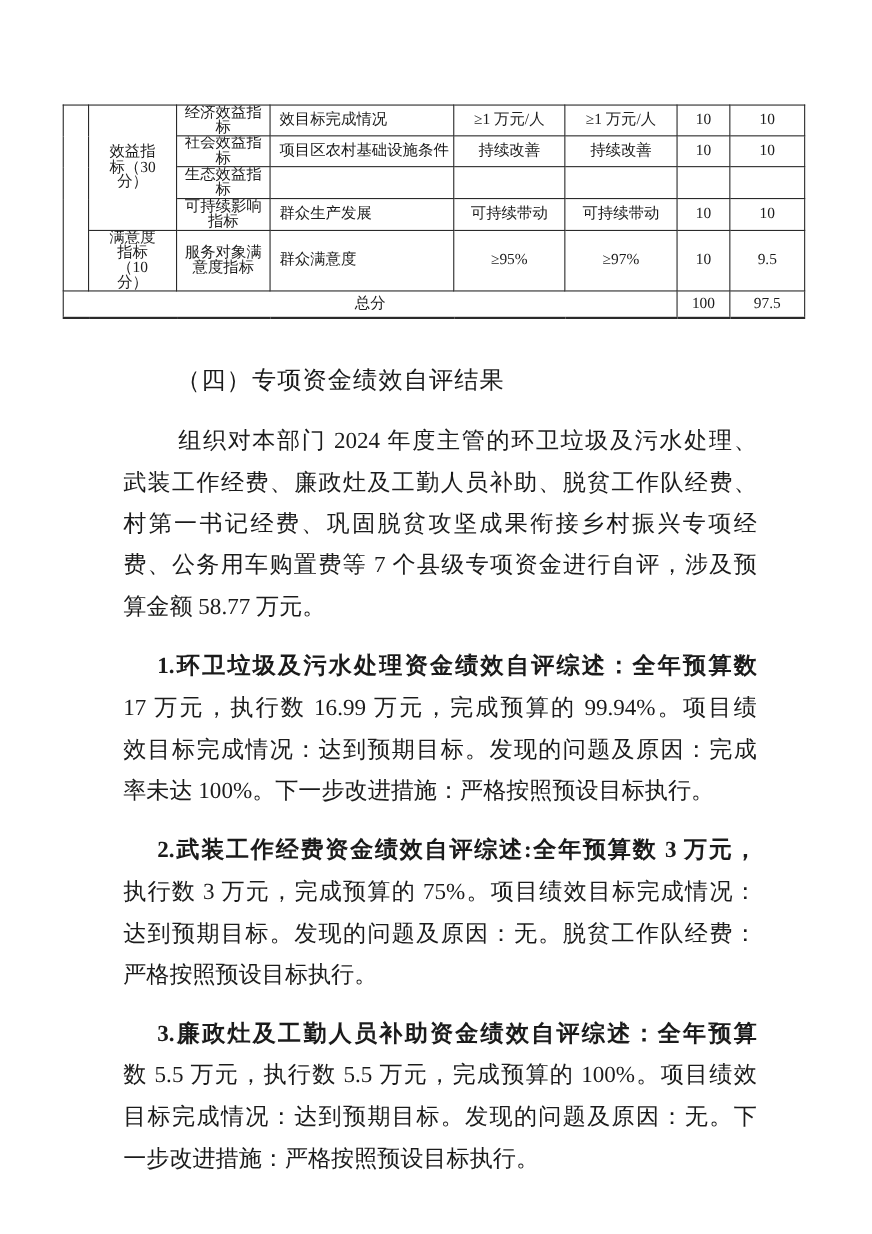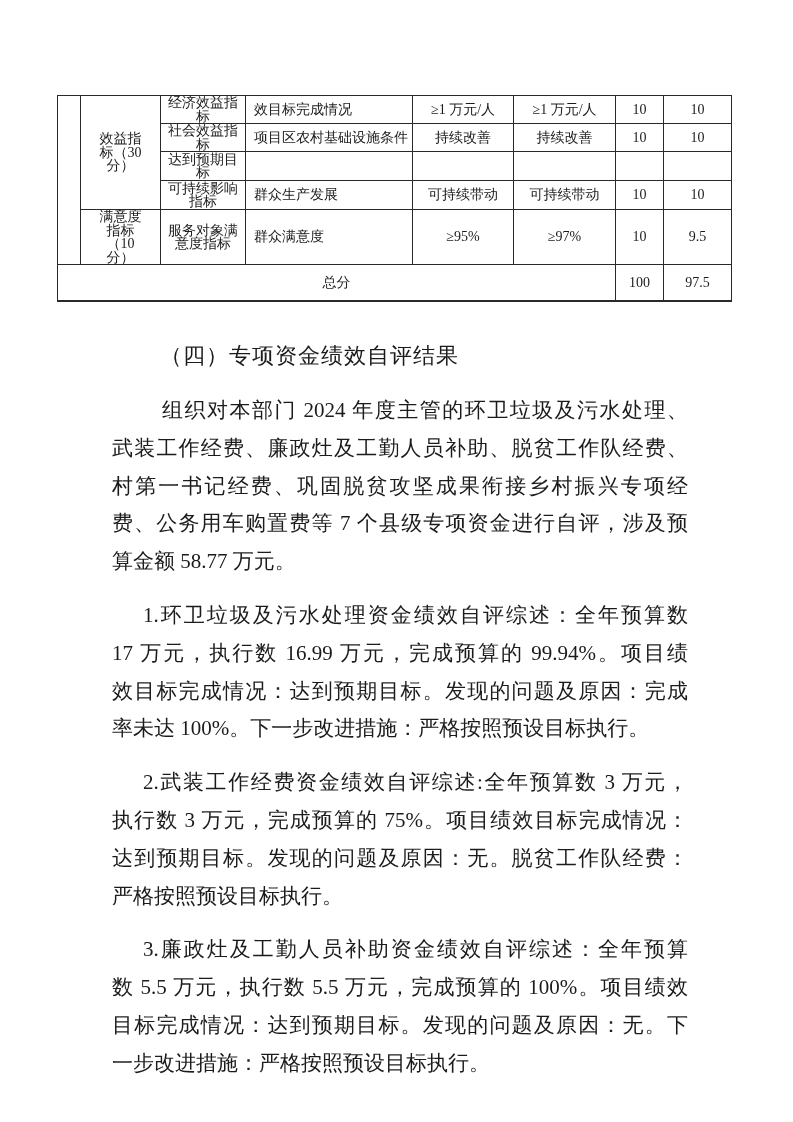--- a/index.html
+++ b/index.html
@@ -18,41 +18,41 @@
     border:1px solid #2a2a2a;
     font-size:14px; line-height:13.5px;
     text-align:center; vertical-align:middle;
     padding:0; overflow:hidden;
     font-family:"Liberation Serif","DejaVu Serif",serif;
   }
   table.score tr.h28 { height:28px; }
   table.score tr.h27 { height:27px; }
   table.score tr.h29 { height:29px; }
   table.score tr.h50 { height:50px;margin-top:41px; }
-  table.score tr.h20 { height:36px; }
+  table.score tr.h20 { height:24px; }
   table.score td.grp { padding:0 13px; }
   table.score td.cat { padding:0 6px; }
   table.score td.ind { text-align:left; padding:0 4px 0 8px; }
   table.score tr:last-child td { border-bottom-width:2px; }
 
   
-  .textblock { position:absolute; left:96px; top:336px; width:608px; }
+  .textblock { position:absolute; left:96px; top:326px; width:608px; }
   .headline {
     font-size:22px; line-height:40px; text-indent:64px;
     margin:0 0 8px 0; letter-spacing:1px;
   }
   .para { margin:16px; }
   .pline {
     font-size:21px; line-height:37.8px;
     text-align:justify; text-align-last:justify;
     overflow:hidden; white-space:nowrap;
   }
   .pline.end { text-align-last:left; white-space:normal; }
   .pline.ind-a { text-indent:50px; }
-  .pline.ind-b { text-indent:31px; }
+  .pline.ind-b { text-indent:31px;font-weight:bold; }
 </style>
 </head>
 <body>
 
 <div class="page">
 
   <table class="score">
     <colgroup>
       <col style="width:23px">
         <col style="width:80px">
@@ -76,21 +76,21 @@
       </tr>
       <tr class="h27">
         <td class="cat">社会效益指标</td>
         <td class="ind">项目区农村基础设施条件</td>
         <td>持续改善</td>
         <td>持续改善</td>
         <td>10</td>
         <td>10</td>
       </tr>
       <tr class="h29">
-        <td class="cat">达到预期目标</td>
+        <td class="cat">生态效益指标</td>
         <td class="ind"></td>
         <td></td>
         <td></td>
         <td></td>
         <td></td>
       </tr>
       <tr class="h29">
         <td class="cat">可持续影响指标</td>
         <td class="ind">群众生产发展</td>
         <td>可持续带动</td>

